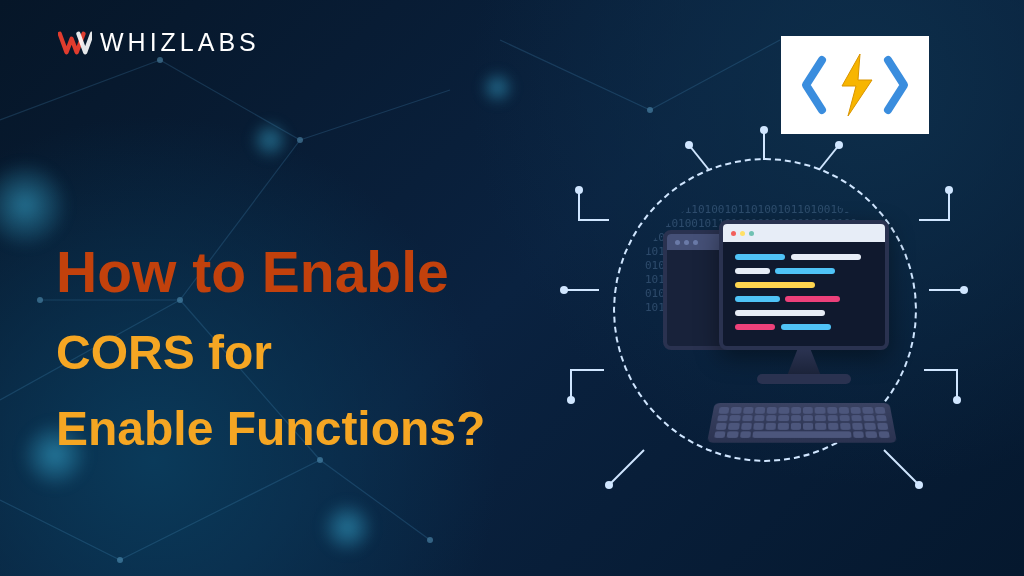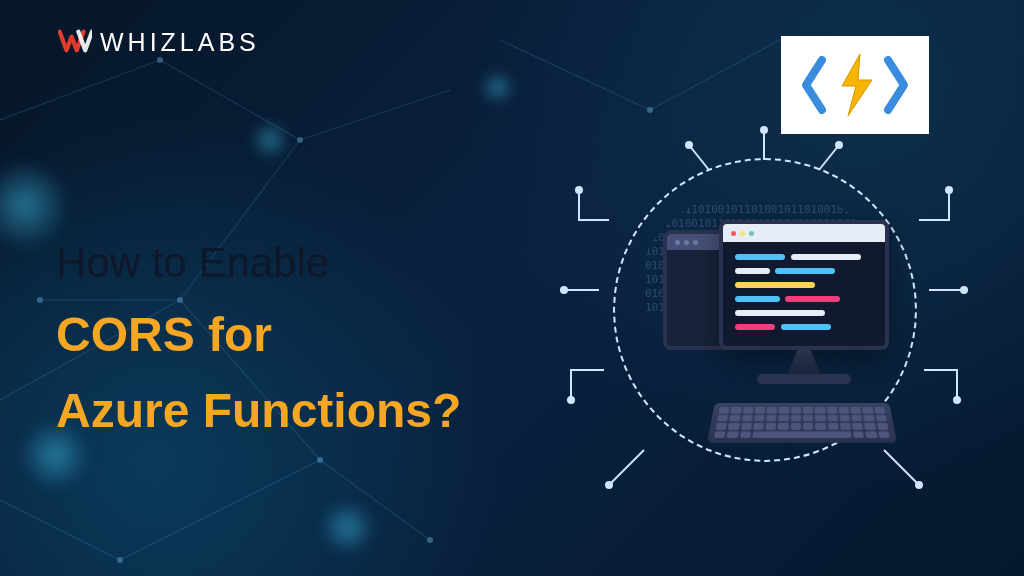--- a/index.html
+++ b/index.html
@@ -28,20 +28,21 @@
     filter: blur(6px);
     background: radial-gradient(circle, rgba(60,180,220,0.55) 0%, rgba(60,180,220,0.0) 70%);
   }
 
   
   .logo {
     position: absolute;
     top: 28px;
     left: 58px;
     display: flex;
+    align-items: center;
     gap: 8px;
   }
   .logo-mark {
     width: 34px;
     height: 26px;
   }
   .logo-text {
     color: #ffffff;
     font-size: 25px;
     letter-spacing: 4px;
@@ -49,23 +50,23 @@
   }
 
   
   .headline {
     position: absolute;
     left: 56px;
     top: 238px;
     width: 480px;
   }
   .line1 {
-    color: #0f172a;
-    font-size: 42px;
-    font-weight: 400;
+    color: #c2410c;
+    font-size: 57px;
+    font-weight: 700;
     line-height: 1.2;
   }
   .line2, .line3 {
     color: #f5a623;
     font-size: 48px;
     font-weight: 700;
     line-height: 1.2;
     margin-top: 18px;
   }
 
@@ -270,21 +271,21 @@
   <svg class="logo-mark" viewBox="0 0 40 30">
     <path d="M2 4 L10 26 L16 10 L22 26 L30 4" fill="none" stroke="#e03c2e" stroke-width="5" stroke-linecap="round" stroke-linejoin="round"></path>
     <path d="M24 4 L32 26 L40 4" fill="none" stroke="#ffffff" stroke-width="5" stroke-linecap="round" stroke-linejoin="round" opacity="0.9"></path>
   </svg>
   <span class="logo-text">WHIZLABS</span>
 </div>
 
 <div class="headline">
   <div class="line1">How to Enable</div>
   <div class="line2">CORS for</div>
-  <div class="line3">Azure Functions?</div>
+  <div class="line3">Enable Functions?</div>
 </div>
 
 <div class="illus">
 
   <div class="binary">0100101101001011010010110100101101001011010010110100101101001011010010110100101101001011010010110100101101001011010010110100101101001011010010110100101101001011010010110100101101001011010010110100101101001011010010110100101101001011010010110100101101001011</div>
 
   <div class="dotted-circle"></div>
 
   <svg class="connectors" viewBox="0 0 430 460">
     <g stroke="#d0e6ff" stroke-width="2" fill="none">

